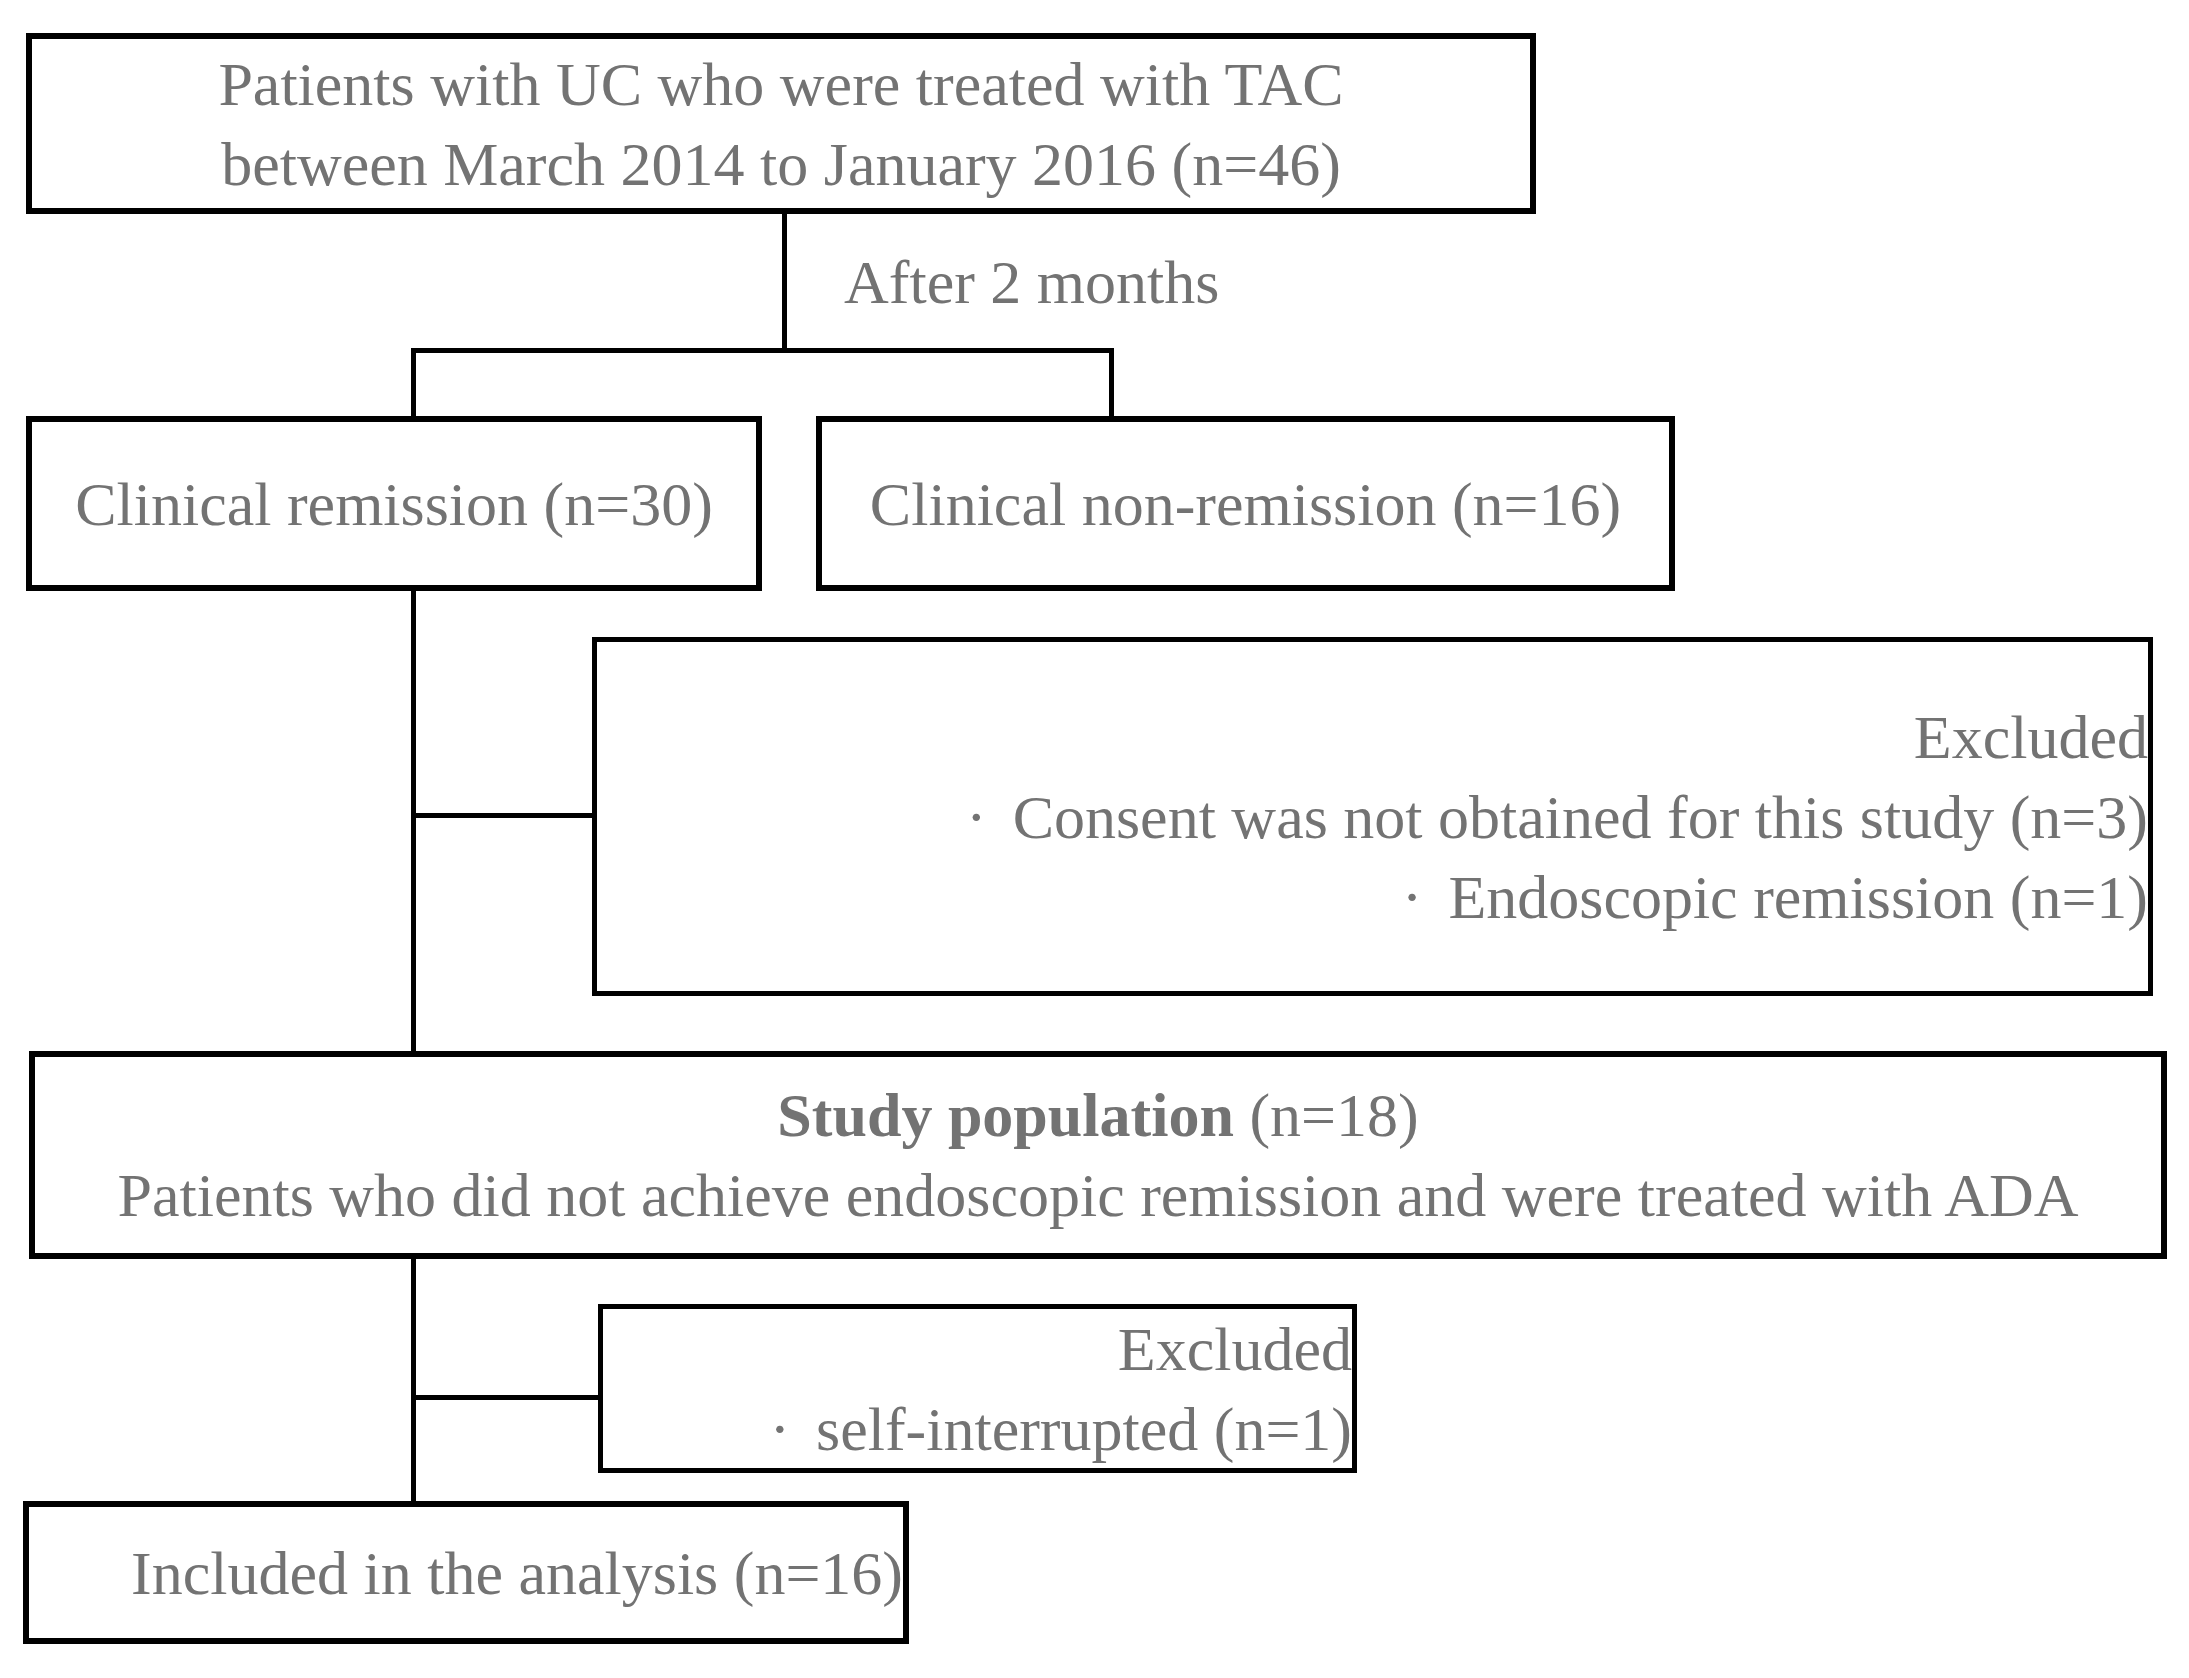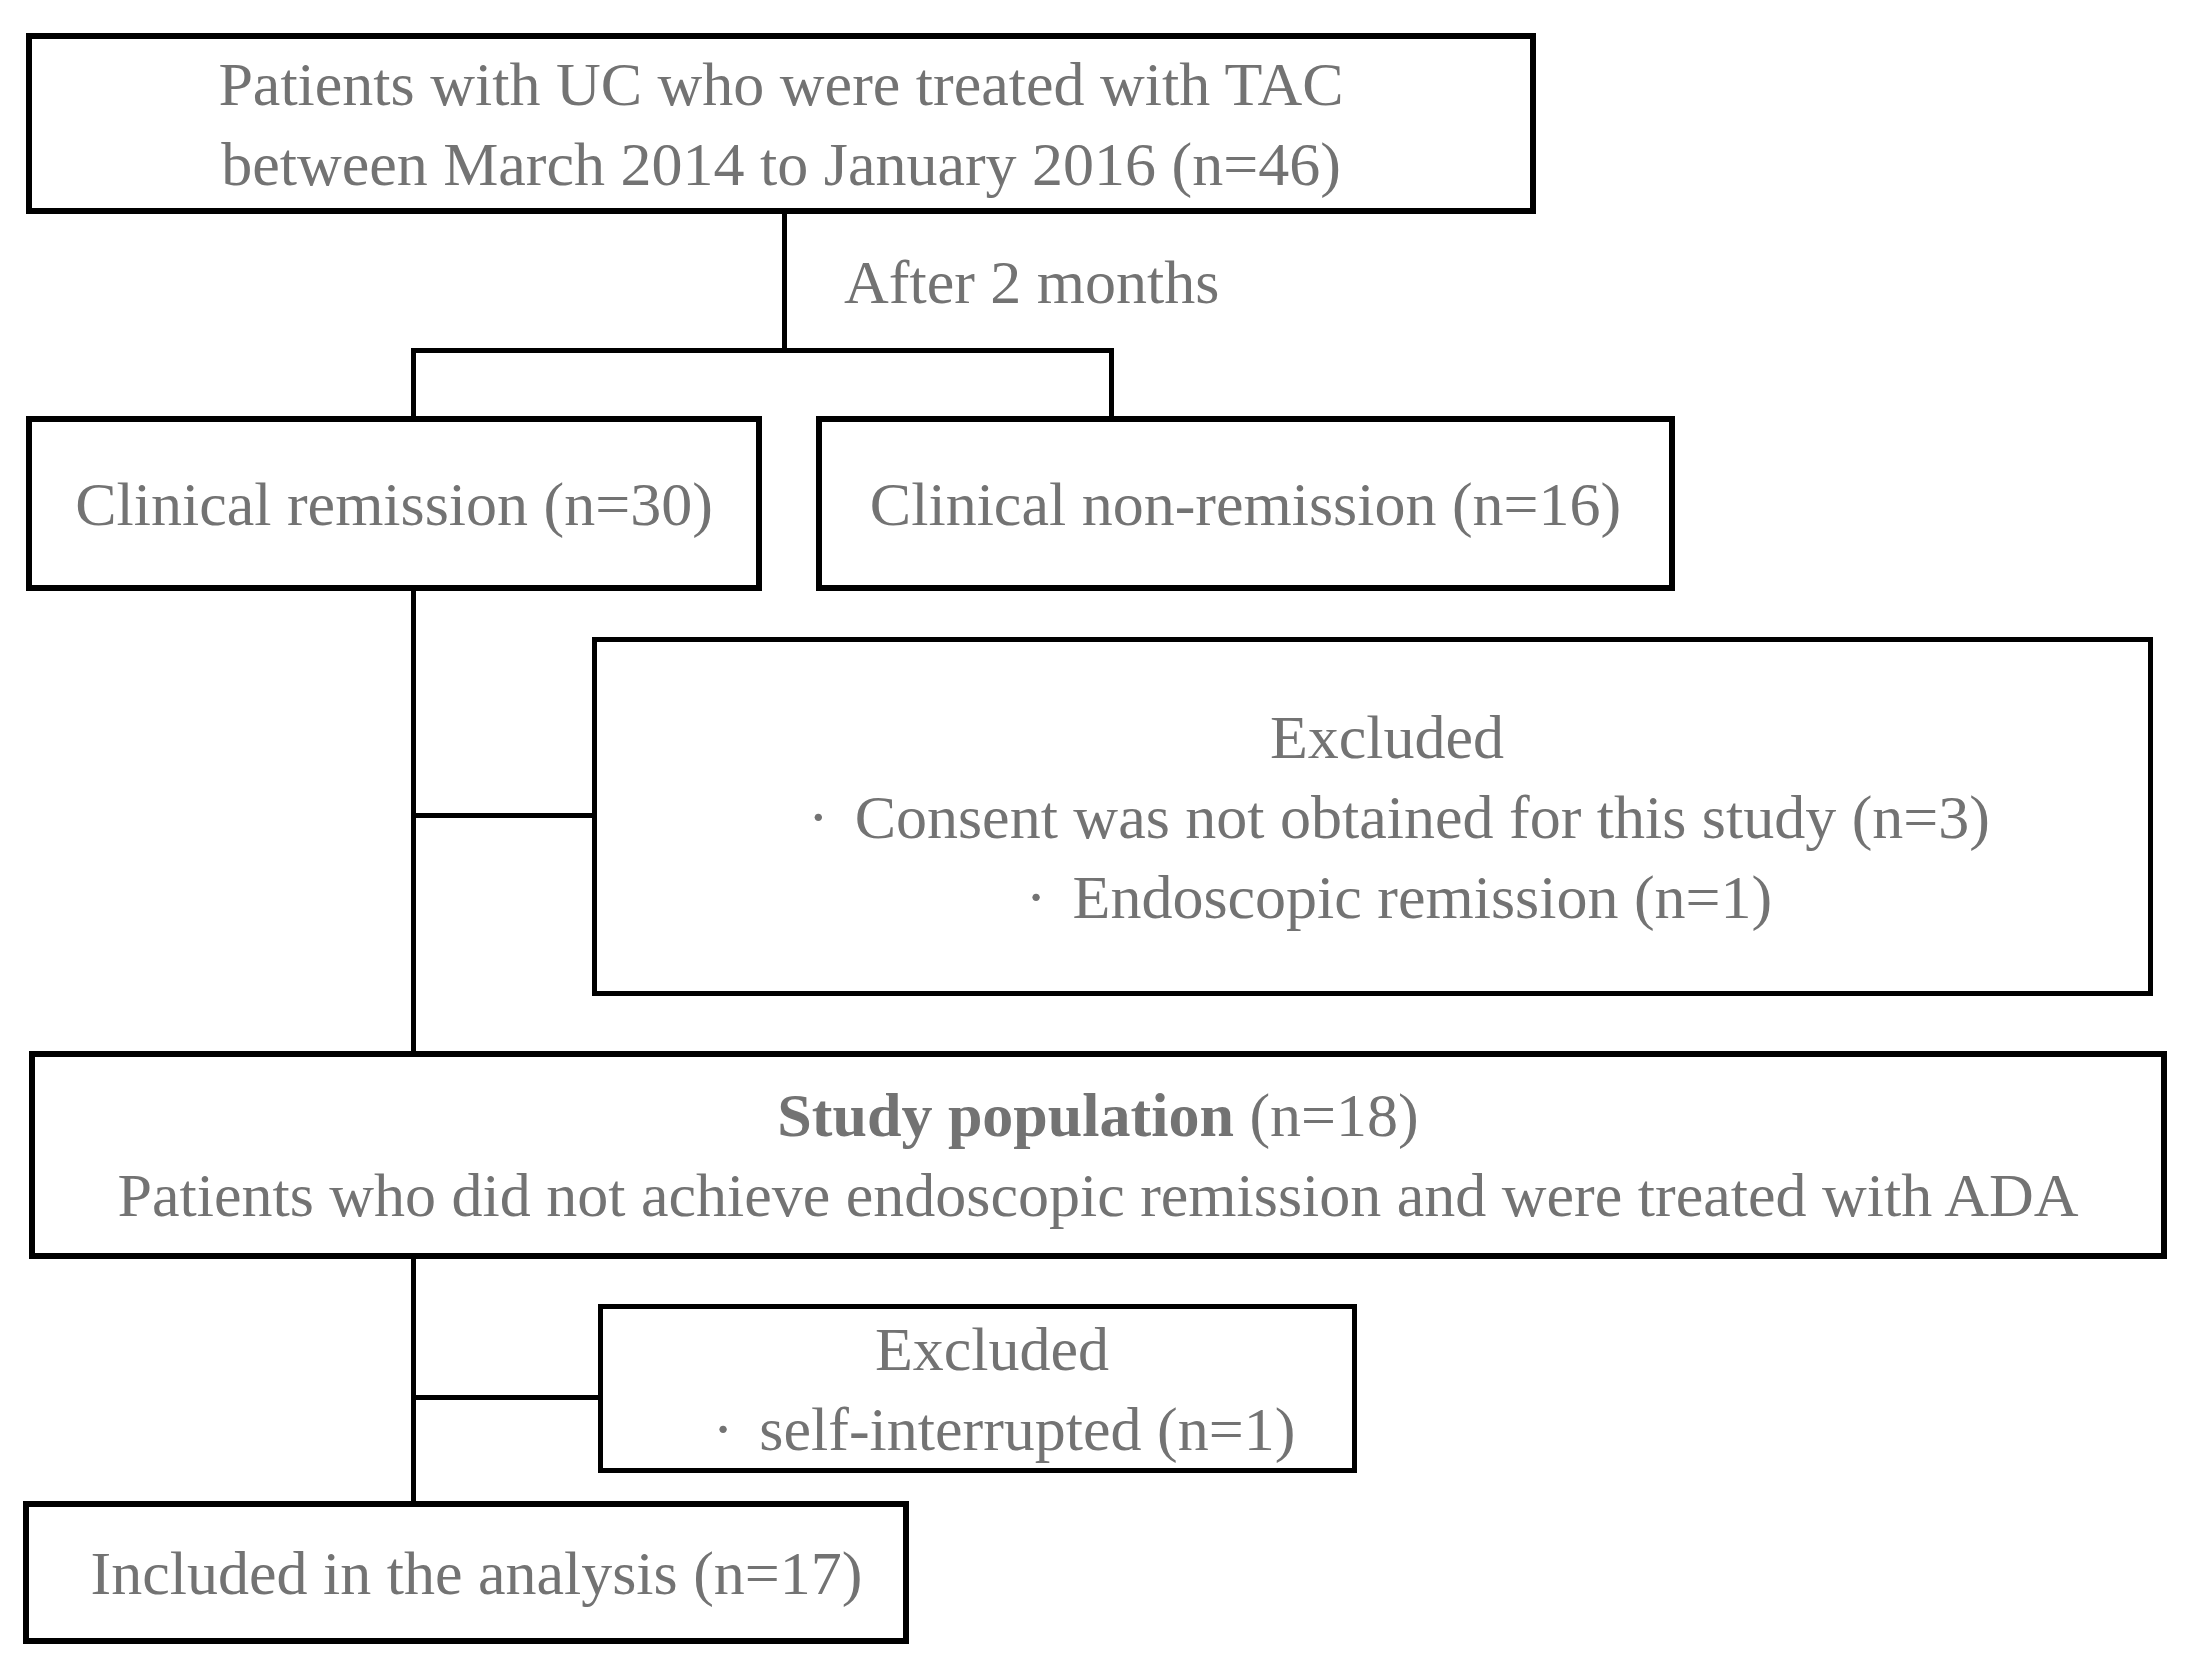--- a/index.html
+++ b/index.html
@@ -25,21 +25,21 @@
     background: #ffffff;
     display: flex;
     flex-direction: column;
     justify-content: center;
   }
   .center-text {
     align-items: center;
     text-align: center;
   }
   .left-text {
-    align-items: center;
+    align-items: flex-end;
     text-align: left;
   }
   .line {
     position: absolute;
     background: #000000;
   }
   .label {
     position: absolute;
     white-space: nowrap;
   }
@@ -105,17 +105,17 @@
   <div class="line" style="left:411px; top:1395px; width:193px; height:5.2px;"></div>
 
   <div class="box left-text" style="left:598px; top:1304px; width:759px; height:169px;">
     <div class="row ex-title">Excluded</div>
     <div class="row ex-item">
       <span class="dot">·</span><span>self-interrupted (n=1)</span>
     </div>
   </div>
 
   <div class="box left-text b-heavy" style="left:23px; top:1501px; width:886px; height:143px;">
-    <div class="row inc-text">Included in the analysis (n=17)</div>
+    <div class="row inc-text">Included in the analysis (n=16)</div>
   </div>
 
 </div>
 
 
 </body></html>

